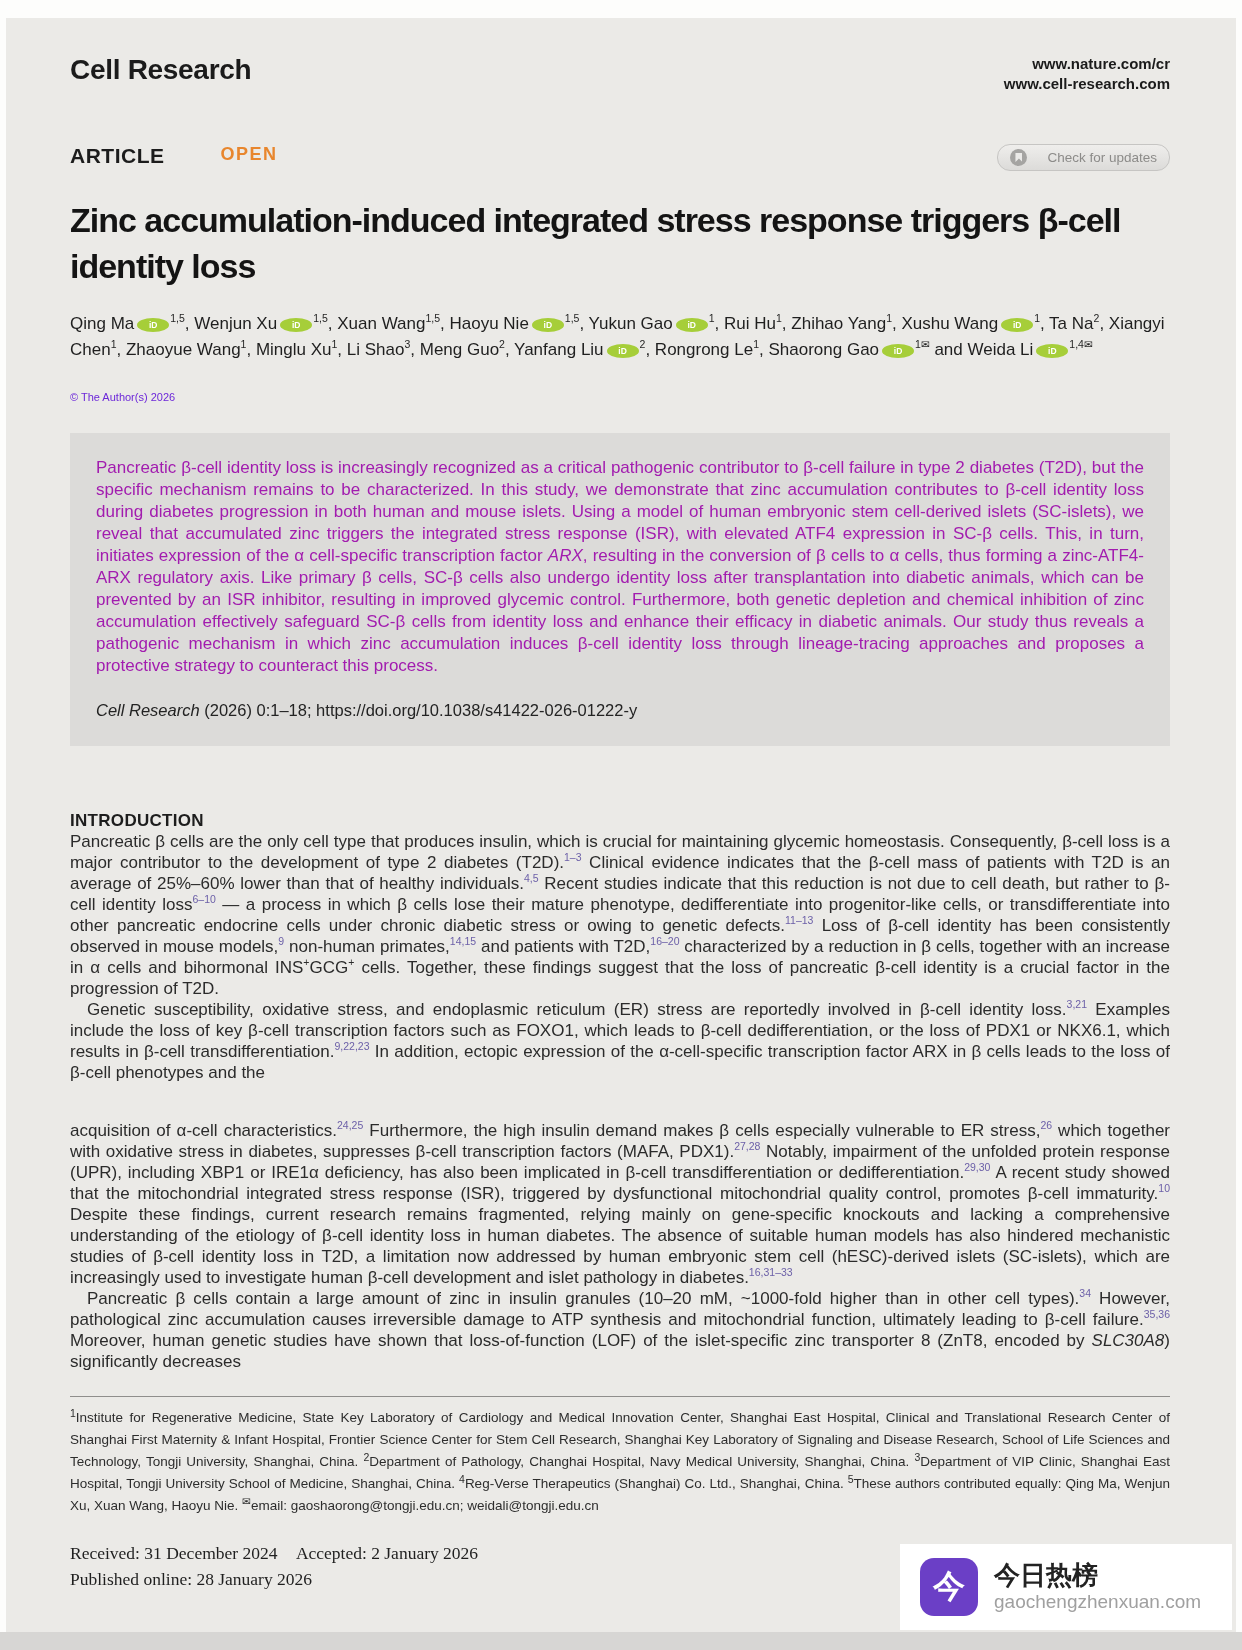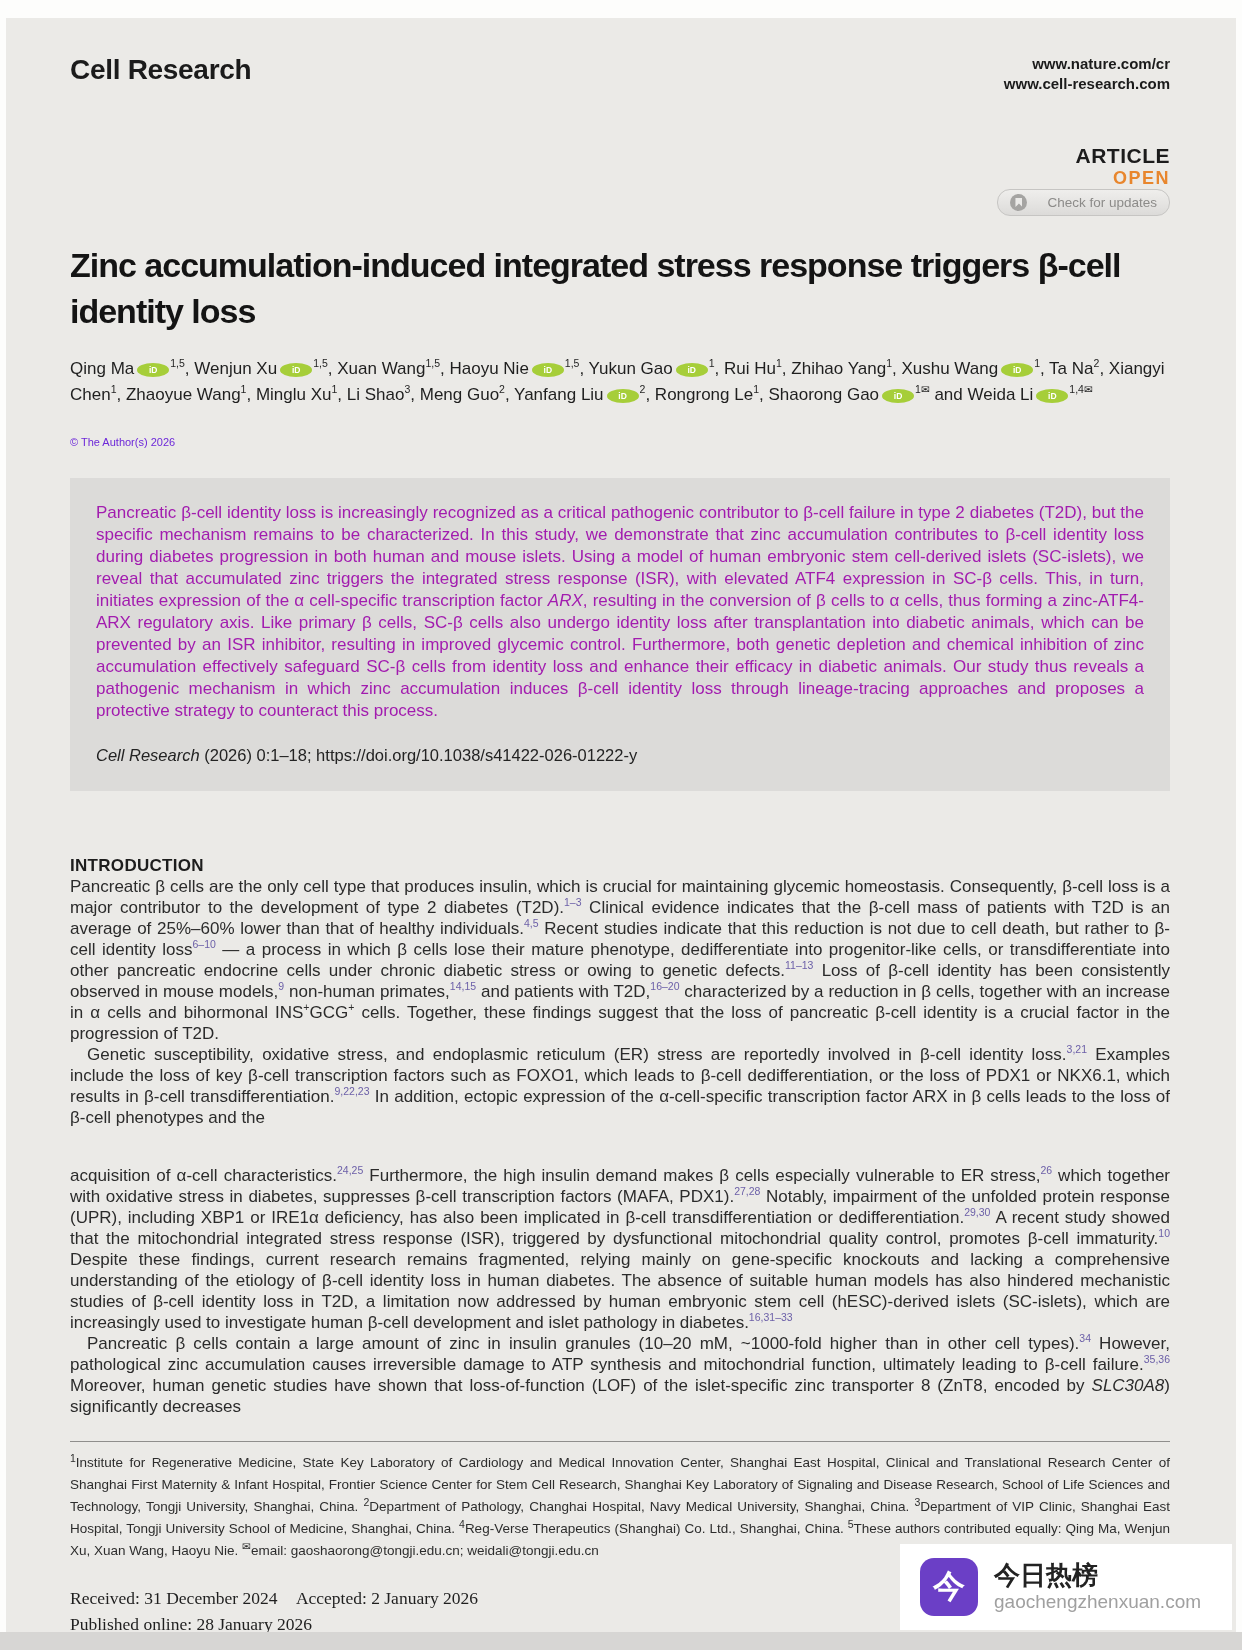--- a/index.html
+++ b/index.html
@@ -14,21 +14,21 @@
   }
   .bottom-strip{position:absolute;left:0;right:0;bottom:0;height:18px;background:#d7d6d4;}
 
   
   .masthead{display:flex;justify-content:space-between;align-items:flex-start;padding-top:36px;}
   .journal-name{font-size:28px;font-weight:bold;color:#1b1b1b;letter-spacing:-0.3px;}
   .urls{text-align:right;font-size:15px;font-weight:bold;line-height:20px;color:#1b1b1b;}
   .urls a{color:#1b1b1b;text-decoration:none;display:block;}
 
   
-  .article-bar{margin-top:50px;display:flex;align-items:flex-end;flex-direction:column;}
+  .article-bar{margin-top:50px;display:flex;align-items:flex-start;}
   .article-label{font-size:21px;font-weight:bold;letter-spacing:.5px;color:#1c1c1c;}
   .open-label{font-size:18px;font-weight:bold;color:#e8862d;margin-left:56px;letter-spacing:1.5px;}
   .check-updates{
     margin-left:auto;display:flex;align-items:center;gap:20px;
     background:linear-gradient(#efeeec,#dcdbd9);
     border:1px solid #c6c5c3;border-radius:13px;
     padding:4px 12px;font-size:13.5px;color:#8c8b89;cursor:pointer;
     font-family:"Liberation Sans", sans-serif;
   }
   .crossmark-icon{width:17px;height:17px;border-radius:50%;background:#a5a4a2;position:relative;flex:0 0 auto;}

